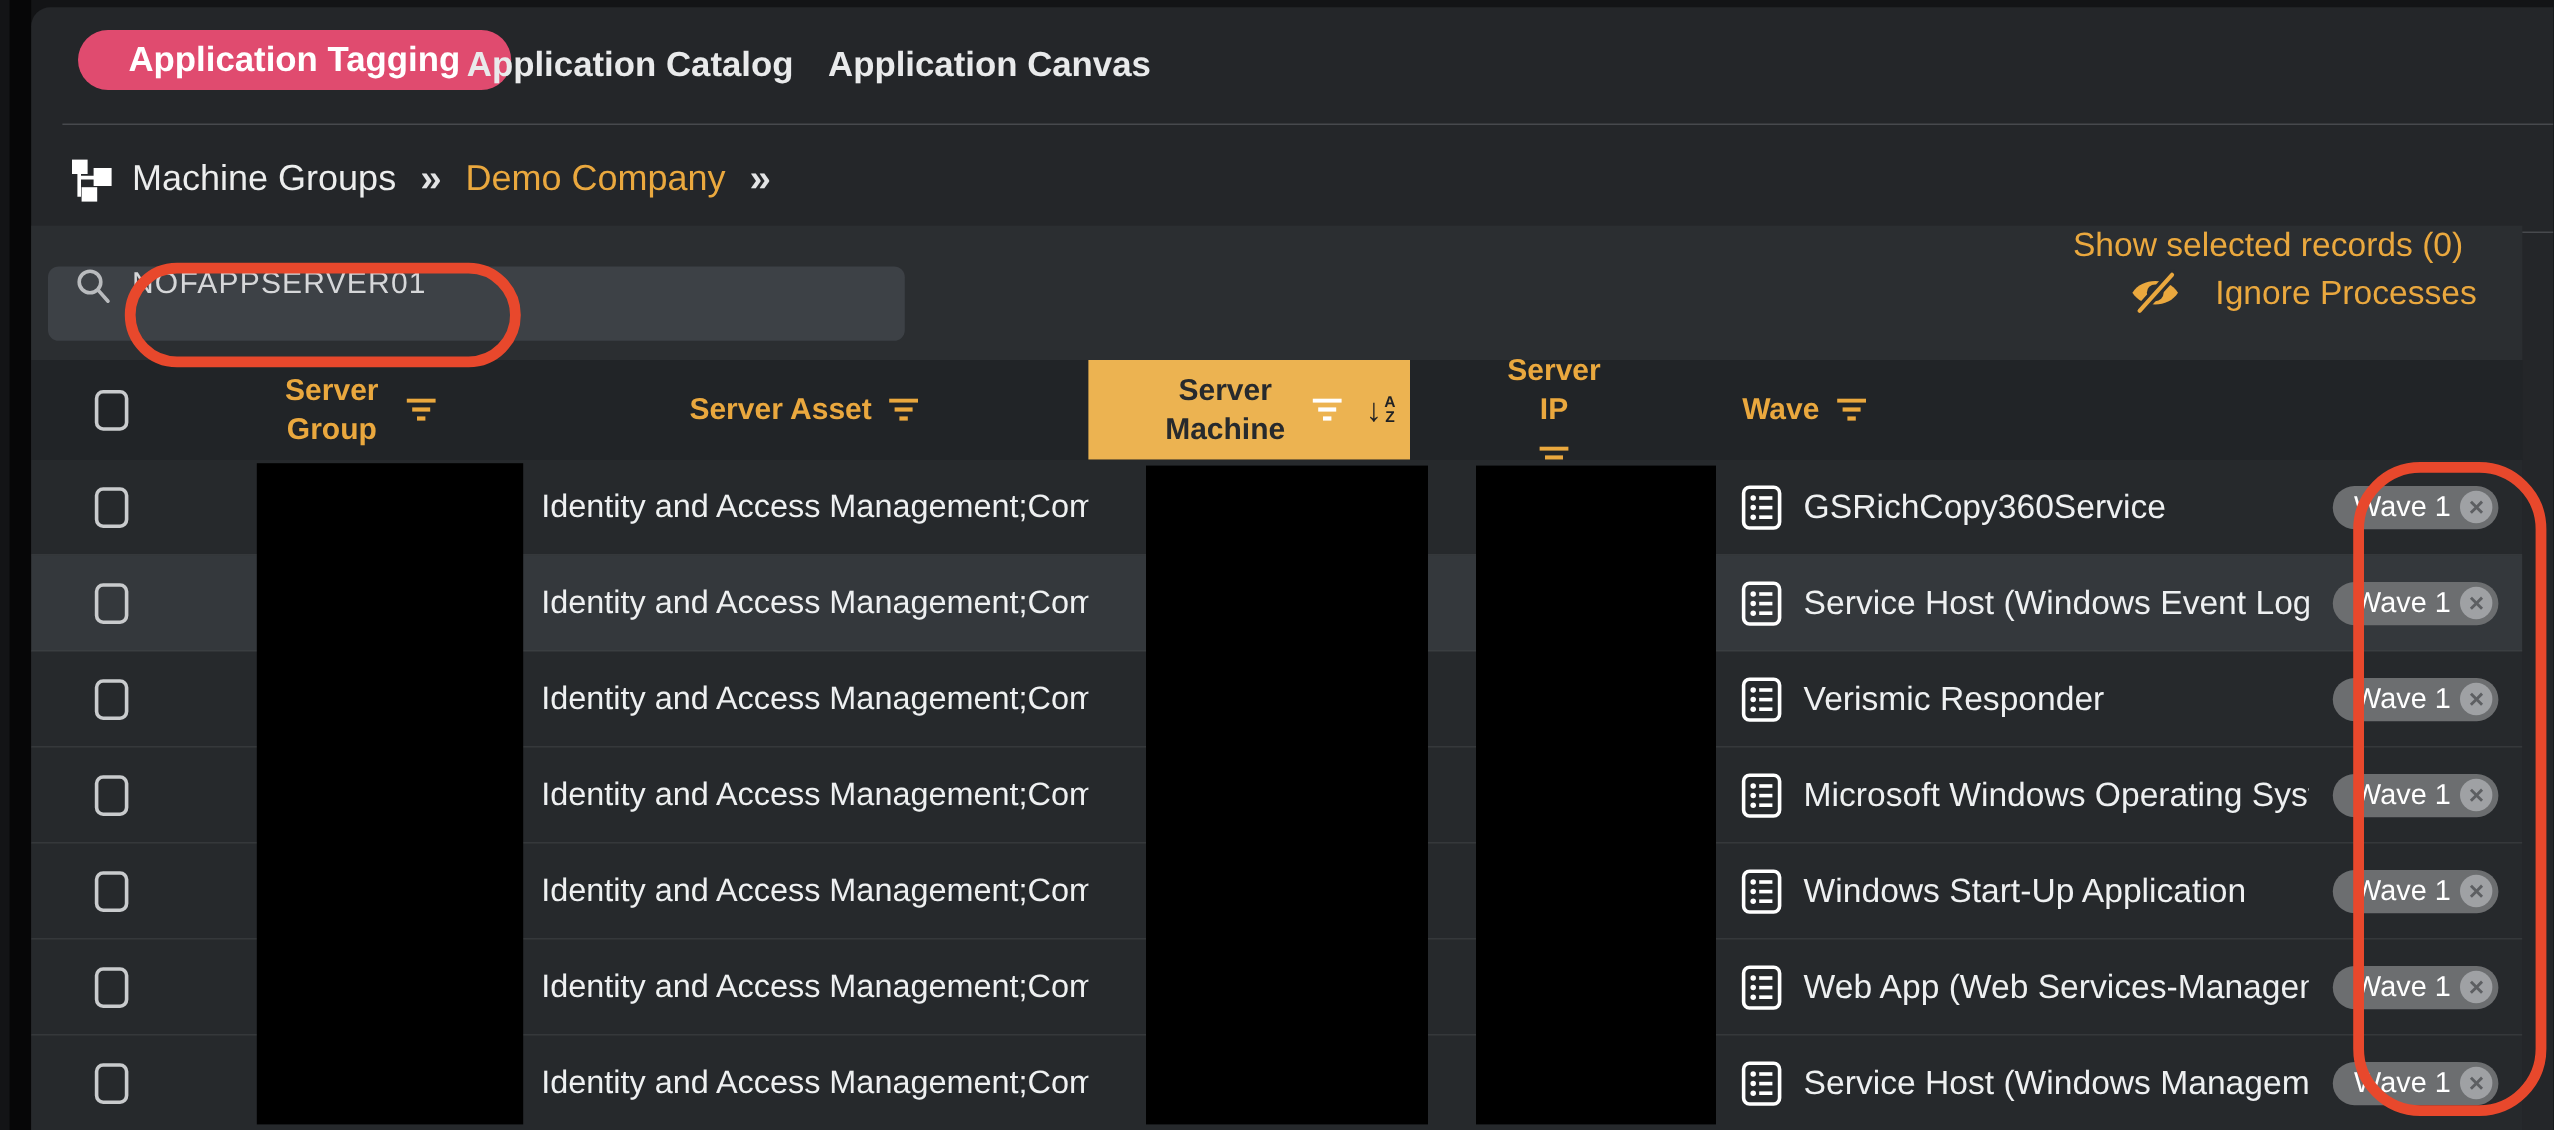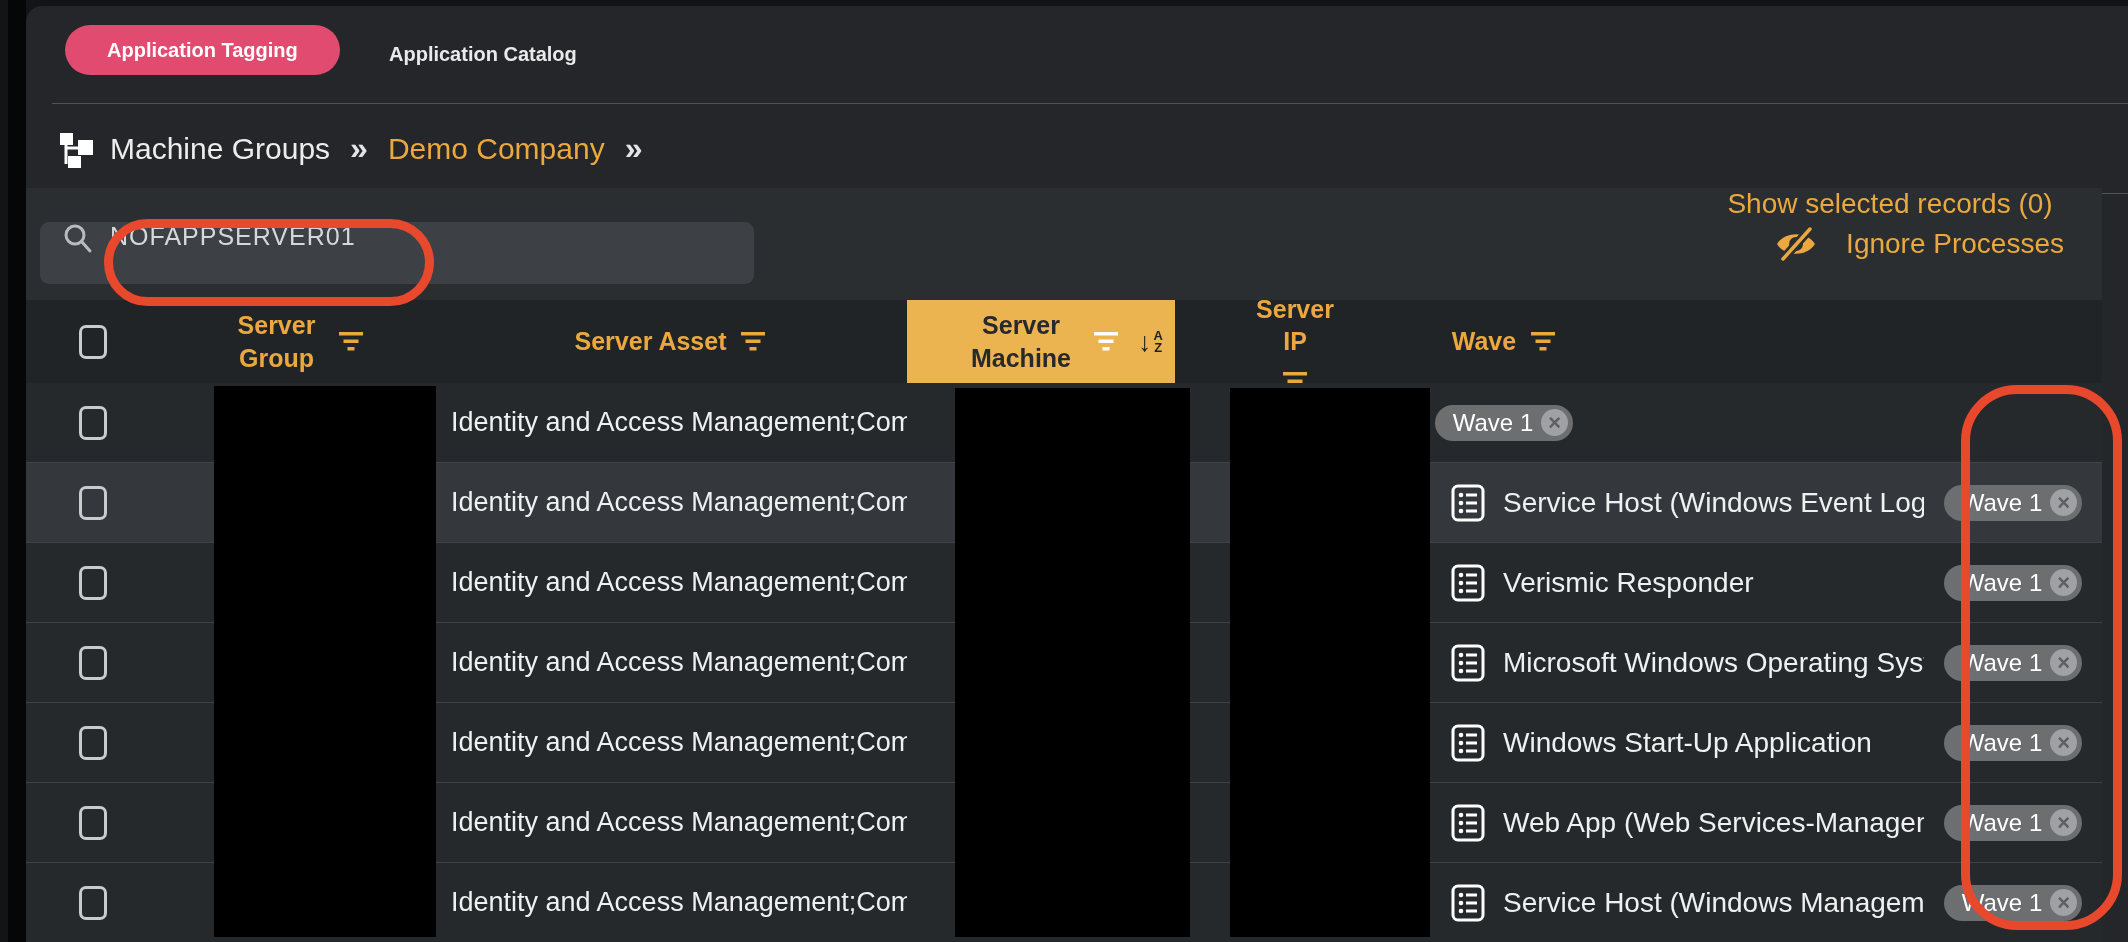--- a/index.html
+++ b/index.html
@@ -25,21 +25,21 @@
   html,body{width:2128px;height:942px;background:var(--bg);overflow:hidden;
     font-family:"Liberation Sans","DejaVu Sans",sans-serif;}
   .page{position:relative;width:2128px;height:942px;background:var(--bg);}
   .edge-strip{position:absolute;left:8px;top:0;width:18px;height:942px;background:#060607;}
   .panel{position:absolute;left:26px;top:6px;width:2102px;height:936px;
     background:var(--panel);border-top-left-radius:16px;overflow:hidden;}
 
   
   .nav{position:absolute;left:0;top:0;width:100%;height:97px;}
   .tab{position:absolute;top:0;height:97px;display:flex;align-items:center;
-    color:#e9eaeb;font-size:20px;font-weight:600;cursor:default;}
+    color:#e9eaeb;font-size:29px;font-weight:600;cursor:default;}
   .tab.pill{left:39px;top:19px;height:50px;padding:0 42px;background:var(--tab-active);
     border-radius:26px;color:#ffffff;}
   .tab.t2{left:363px;} .tab.t3{left:664px;} .tab.t4{left:971px;}
   .hr{position:absolute;left:26px;height:1px;background:var(--section-divider);width:2076px;}
   .hr.h1{top:97px;} .hr.h2{top:187px;}
 
   
   .breadcrumb{position:absolute;left:0;top:98px;width:100%;height:89px;
     display:flex;align-items:center;}
   .bc-icon{position:absolute;left:32px;top:24px;width:40px;height:42px;}
@@ -112,20 +112,21 @@
 <body>
 
 <div class="page">
   <div class="edge-strip"></div>
 
   <div class="panel">
 
     <div class="nav">
       <div class="tab pill">Application Tagging</div>
       <div class="tab t2">Application Catalog</div>
+      <div class="tab t3">Application Canvas</div>
     </div>
 
     <div class="breadcrumb">
       <svg class="bc-icon" viewBox="0 0 40 42">
         <path d="M8 16 V36" stroke="#ffffff" stroke-width="3" fill="none"></path>
         <path d="M8 20 H22" stroke="#ffffff" stroke-width="3" fill="none"></path>
         <rect x="2" y="5" width="13" height="12" fill="#ffffff"></rect>
         <rect x="20" y="12" width="15" height="15" fill="#ffffff"></rect>
         <rect x="10" y="28" width="13" height="12" fill="#ffffff"></rect>
       </svg>
@@ -217,20 +218,32 @@
   <div class="rows">
 
     <div class="row">
       <div class="cell-cb">
           <span class="checkbox"></span>
         </div>
       <div class="cell-group"></div>
       <div class="cell-asset">Identity and Access Management;Com...</div>
       <div class="cell-machine"></div>
       <div class="cell-ip"></div>
+      <div class="cell-process">
+        <svg width="34" height="38" viewBox="0 0 34 38">
+          <rect x="2" y="2" width="30" height="34" rx="5" fill="none" stroke="#ffffff" stroke-width="3"></rect>
+          <circle cx="10" cy="11" r="2.3" fill="#ffffff"></circle>
+            <rect x="15" y="9.5" width="11" height="3" fill="#ffffff"></rect>
+          <circle cx="10" cy="19" r="2.3" fill="#ffffff"></circle>
+            <rect x="15" y="17.5" width="11" height="3" fill="#ffffff"></rect>
+          <circle cx="10" cy="27" r="2.3" fill="#ffffff"></circle>
+            <rect x="15" y="25.5" width="11" height="3" fill="#ffffff"></rect>
+        </svg>
+        <span>GSRichCopy360Service</span>
+      </div>
       <div class="cell-wave">
         <span class="pill-tag">
           <span class="txt">Wave 1</span>
           <span class="pill-x">×</span>
         </span>
       </div>
     </div>
 
     <div class="row alt">
       <div class="cell-cb">

